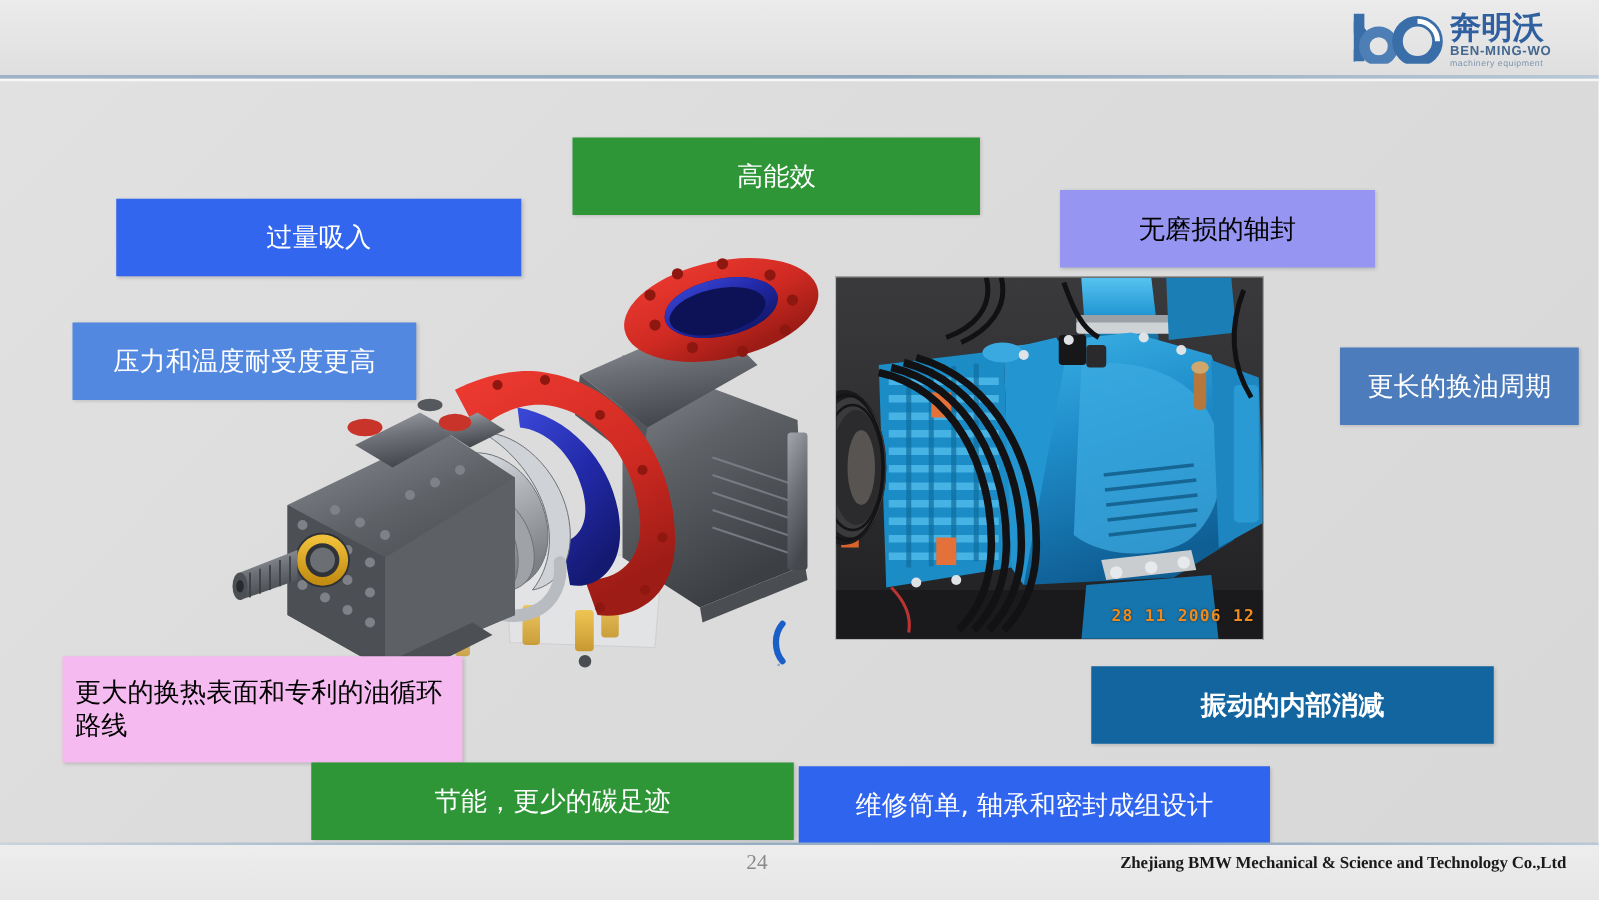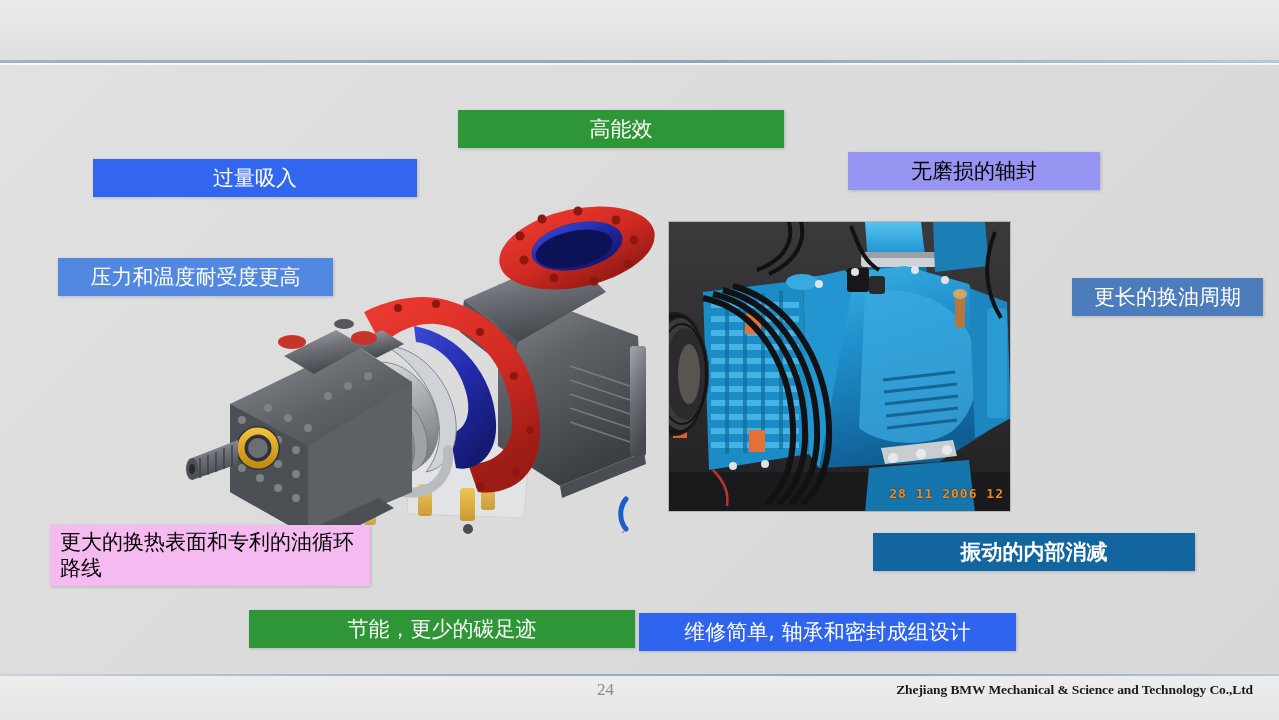--- a/index.html
+++ b/index.html
@@ -51,21 +51,21 @@
     margin-top: 2px; white-space: nowrap;
   }
 
   
   .callout {
     position: absolute;
     display: flex; align-items: center;
     font-family: "DejaVu Sans", sans-serif;
     font-size: 21px;
     color: #ffffff;
-    padding: 5px 10px;
+    padding: 17px 10px;
     box-shadow: 1px 1px 3px rgba(0,0,0,0.18);
     white-space: nowrap;
   }
   .callout.center { justify-content: center; }
   .callout.left   { justify-content: flex-start; margin-left: 24px; }
   .callout.wrap   { white-space: normal; line-height: 1.22; }
 
   
   #cad-render {
     position: absolute; left: 168px; top: 196px;
@@ -113,20 +113,38 @@
 </style>
 </head>
 <body>
 
 <div id="slide">
 
   <div id="header-band"></div>
   <div id="header-rule"></div>
   <div id="header-rule2"></div>
 
+  <div id="logo">
+    <span class="logo-mark">
+      <svg width="74" height="42" viewBox="0 0 74 42">
+
+        <path d="M4 2 L4 40" stroke="#3a6ea8" stroke-width="9" stroke-linecap="butt" fill="none"></path>
+        <path d="M8 24 a12 12 0 1 0 0 0.5" stroke="#3a6ea8" stroke-width="9" fill="none"></path>
+        <circle cx="20" cy="28" r="11.5" stroke="#4d7fb6" stroke-width="8.5" fill="none"></circle>
+
+        <circle cx="51" cy="24" r="16" stroke="#3a6ea8" stroke-width="8.5" fill="none"></circle>
+        <path d="M51 8 a16 16 0 0 1 16 16" stroke="#ffffff" stroke-width="4" fill="none"></path>
+      </svg>
+    </span>
+    <span class="logo-text">
+      <span class="logo-cn">奔明沃</span>
+      <span class="logo-en">BEN-MING-WO</span>
+      <span class="logo-sub">machinery equipment</span>
+    </span>
+  </div>
 
   <div id="cad-render">
     <svg width="488" height="348" viewBox="0 0 488 348">
       <defs>
         <linearGradient id="gMetal" x1="0" y1="0" x2="0.4" y2="1">
           <stop offset="0%" stop-color="#8d9096"></stop>
           <stop offset="45%" stop-color="#5e6166"></stop>
           <stop offset="100%" stop-color="#3c3f44"></stop>
         </linearGradient>
         <linearGradient id="gMetal2" x1="0" y1="0" x2="0.3" y2="1">

